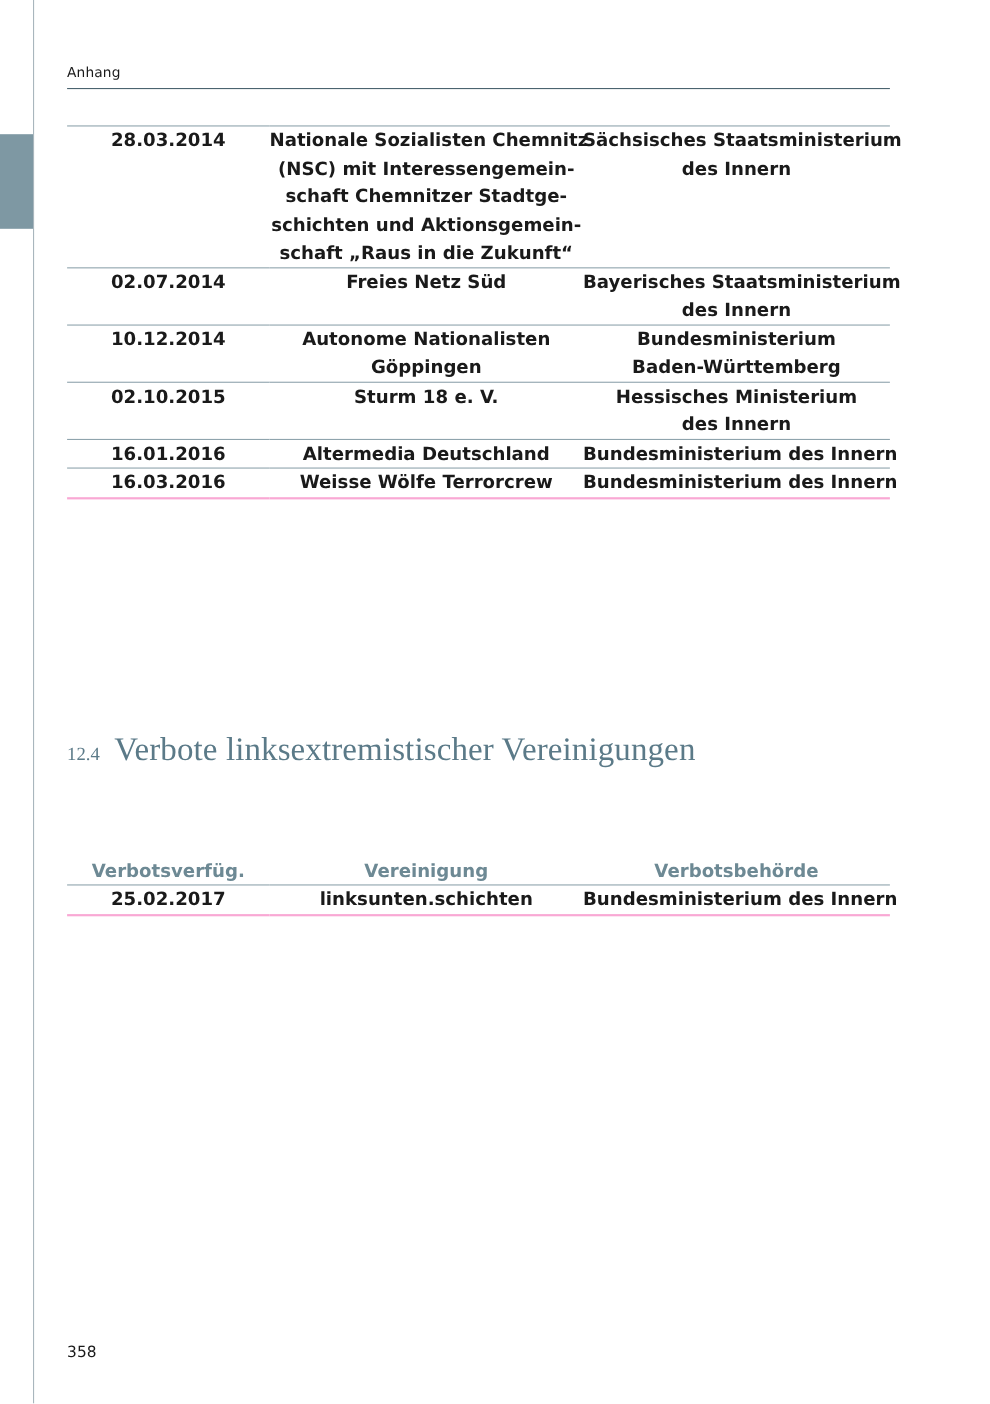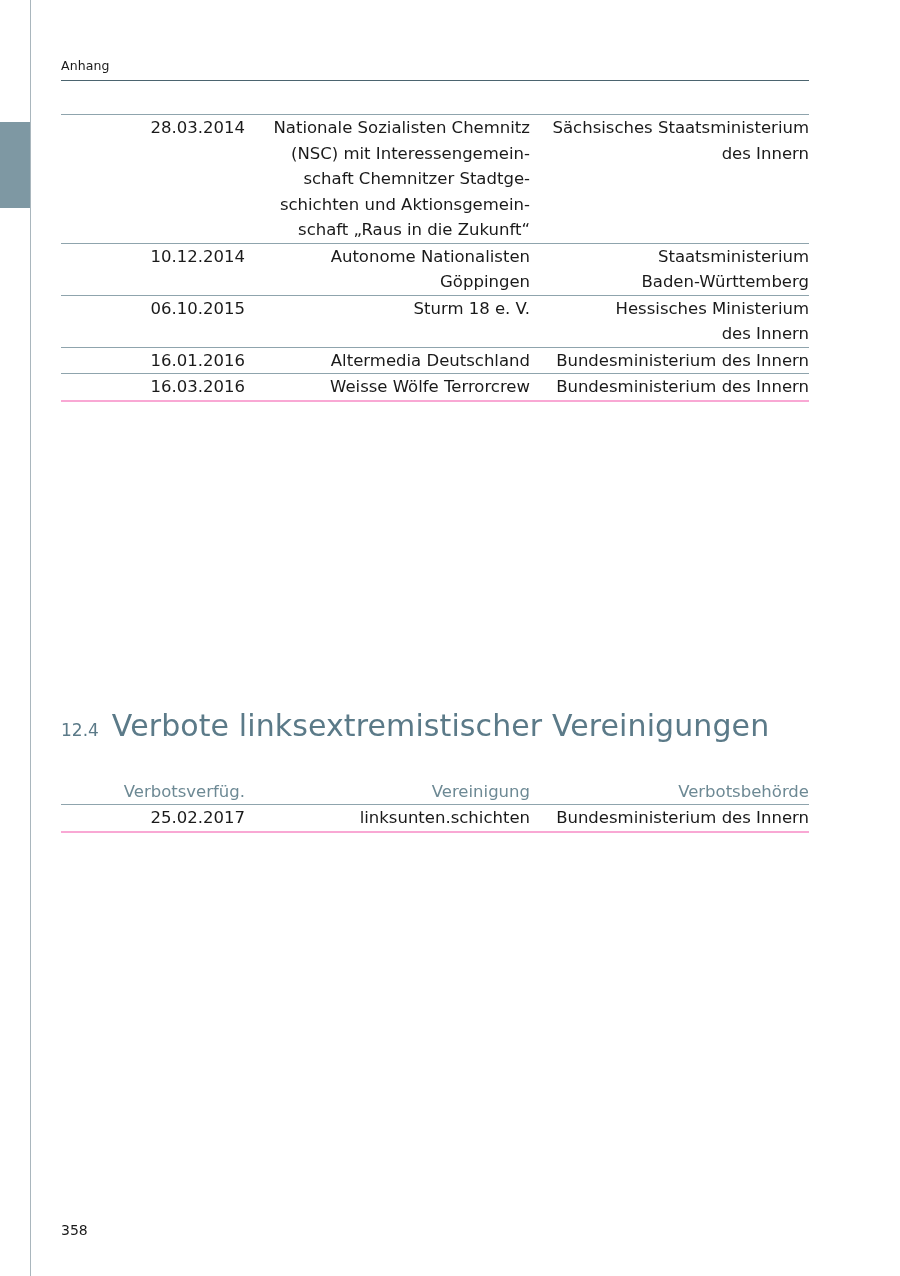--- a/index.html
+++ b/index.html
@@ -71,22 +71,22 @@
   #table-one { top: 114px; }
 
   table.doc-table {
     width: 748px;
     border-collapse: collapse;
     table-layout: fixed;
   }
   table.doc-table td,
   table.doc-table th {
     vertical-align: top;
-    text-align: right;
-    font-weight: normal;
+    text-align: center;
+    font-weight: bold;
     padding: 0;
   }
 
   .col-date   { width: 184px; }
   .col-org    { width: 285px; }
   .col-auth   { width: 279px; }
 
   .row-cell {
     font-size: 16.5px;
     line-height: 25.5px;
@@ -101,23 +101,24 @@
   .row-last td {
     border-bottom: 2px solid #f9a8d4;
   }
 
   .cell-line { display: block; white-space: pre; }
 
   
   .section-heading {
     position: absolute;
     left: 61px;
-    top: 708px;
+    top: 665px;
     width: 760px;
     white-space: nowrap;
+    font-family: Liberation Serif, serif;
   }
   .section-number {
     font-size: 17px;
     color: #5b7a88;
     vertical-align: baseline;
   }
   .section-title {
     font-size: 30px;
     color: #5b7a88;
     margin-left: 13px;
@@ -176,34 +177,46 @@
 schichten und Aktionsgemein-
 schaft „Raus in die Zukunft“</span>
             </td>
           <td class="row-cell">
               <span class="cell-line">Sächsisches Staatsministerium
 des Innern</span>
             </td>
         </tr>
         <tr>
           <td class="row-cell">
+              <span class="cell-line">02.07.2014</span>
+            </td>
+          <td class="row-cell">
+              <span class="cell-line">Freies Netz Süd</span>
+            </td>
+          <td class="row-cell">
+              <span class="cell-line">Bayerisches Staatsministerium
+des Innern</span>
+            </td>
+        </tr>
+        <tr>
+          <td class="row-cell">
               <span class="cell-line">10.12.2014</span>
             </td>
           <td class="row-cell">
               <span class="cell-line">Autonome Nationalisten
 Göppingen</span>
             </td>
           <td class="row-cell">
-              <span class="cell-line">Staatsministerium
+              <span class="cell-line">Bundesministerium
 Baden-Württemberg</span>
             </td>
         </tr>
         <tr>
           <td class="row-cell">
-              <span class="cell-line">06.10.2015</span>
+              <span class="cell-line">02.10.2015</span>
             </td>
           <td class="row-cell">
               <span class="cell-line">Sturm 18 e. V.</span>
             </td>
           <td class="row-cell">
               <span class="cell-line">Hessisches Ministerium
 des Innern</span>
             </td>
         </tr>
         <tr>

